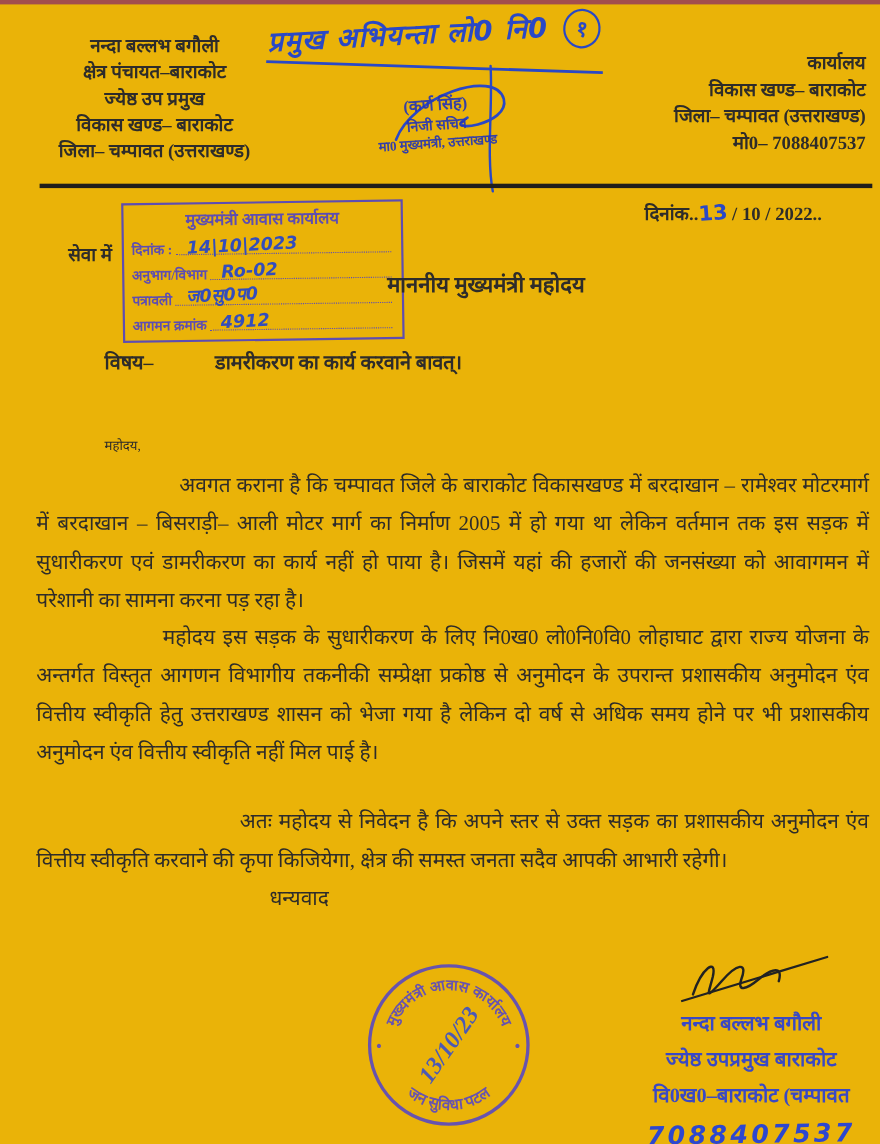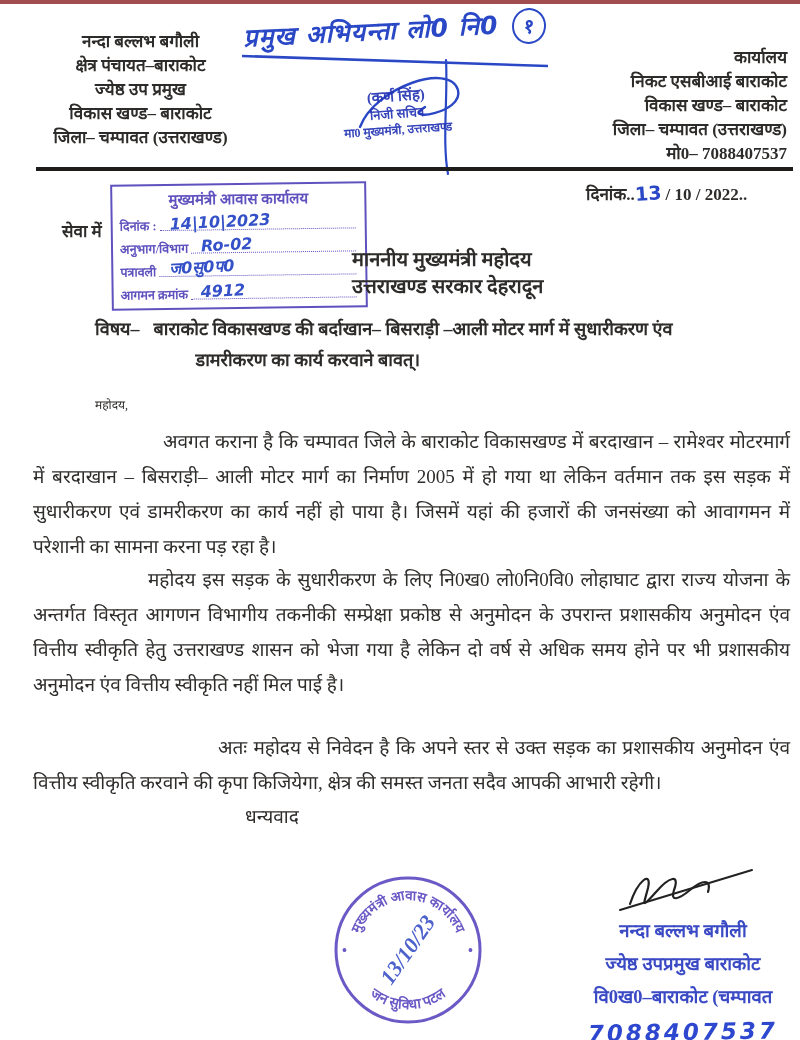--- a/index.html
+++ b/index.html
@@ -1,17 +1,17 @@
 <!DOCTYPE html>
 <html><head>
 <meta charset="utf-8">
 <style>
   html,body{margin:0;padding:0;}
   body{width:800px;height:1040px;background:#e8e8e8;font-family:"Liberation Serif",serif;}
-  .page{position:relative;width:800px;height:1040px;background:#ffffff;overflow:hidden;color:#2e2c2a;}
+  .page{position:relative;width:800px;height:1040px;background:#eab308;overflow:hidden;color:#2e2c2a;}
   .top-edge{position:absolute;top:0;left:0;width:800px;height:4px;background:#a34e4e;}
 
   
   .sender{position:absolute;left:28px;top:30px;width:225px;text-align:center;font-size:17px;font-weight:bold;line-height:24px;}
   .office{position:absolute;left:492px;top:46px;width:295px;text-align:right;font-size:17px;font-weight:bold;line-height:24px;}
 
   
   .hw{color:#2a48c6;font-family:"DejaVu Sans",sans-serif;font-style:italic;}
   .hw-note{position:absolute;left:243px;top:12px;width:300px;font-size:25px;font-weight:bold;transform:rotate(-3deg);letter-spacing:1px;}
   .hw-underline{position:absolute;left:238px;top:46px;}
@@ -84,21 +84,20 @@
     <path d="M116,8 C118,45 112,90 118,122" stroke="#2a48c6" stroke-width="2.2" fill="none" stroke-linecap="round"></path>
   </svg>
   <div class="karn-stamp">
     <div class="l1">(कर्ण सिंह)</div>
     <div class="l2">निजी सचिव</div>
     <div class="l3">मा0 मुख्यमंत्री, उत्तराखण्ड</div>
   </div>
 
   <div class="office">
     <div>कार्यालय</div>
-    <div>निकट एसबीआई बाराकोट</div>
     <div>विकास खण्ड– बाराकोट</div>
     <div>जिला– चम्पावत (उत्तराखण्ड)</div>
     <div>मो0– 7088407537</div>
   </div>
 
   <div class="rule"></div>
 
   <div class="date-line">
     <span>दिनांक</span><span>..</span><span class="hand-day">13</span><span> / 10 / 2022..</span>
   </div>
@@ -128,27 +127,25 @@
     <div class="rb-row">
       <span>आगमन क्रमांक</span>
       <span class="rb-fill">
           <span class="rb-val">4912</span>
         </span>
     </div>
   </div>
 
   <div class="addressee">
     <div>माननीय मुख्यमंत्री महोदय</div>
-    <div>उत्तराखण्ड सरकार देहरादून</div>
   </div>
 
   <div class="subject">
     <span class="subj-label">विषय–</span>
     <span>
-      <div>बाराकोट विकासखण्ड की बर्दाखान– बिसराड़ी –आली मोटर मार्ग में सुधारीकरण एंव</div>
       <div class="subj-l2">डामरीकरण का कार्य करवाने बावत्।</div>
     </span>
   </div>
 
   <div class="greeting">महोदय,</div>
   <p class="para p1">अवगत कराना है कि चम्पावत जिले के बाराकोट विकासखण्ड  में बरदाखान – रामेश्वर मोटरमार्ग में बरदाखान – बिसराड़ी– आली मोटर मार्ग का निर्माण 2005 में हो गया था लेकिन वर्तमान तक इस सड़क में सुधारीकरण एवं डामरीकरण का कार्य नहीं हो पाया है। जिसमें यहां की हजारों की जनसंख्या को आवागमन में परेशानी का सामना करना पड़ रहा है।</p>
   <p class="para p2">महोदय इस सड़क के सुधारीकरण के लिए नि0ख0 लो0नि0वि0 लोहाघाट द्वारा राज्य योजना के अन्तर्गत विस्तृत आगणन विभागीय तकनीकी सम्प्रेक्षा प्रकोष्ठ से अनुमोदन के उपरान्त प्रशासकीय अनुमोदन एंव वित्तीय स्वीकृति हेतु उत्तराखण्ड शासन को भेजा गया है लेकिन दो वर्ष से अधिक समय होने पर भी प्रशासकीय अनुमोदन एंव वित्तीय स्वीकृति नहीं मिल पाई है।</p>
   <p class="para p3">अतः महोदय से निवेदन है कि अपने स्तर से उक्त सड़क का प्रशासकीय अनुमोदन एंव वित्तीय स्वीकृति करवाने की कृपा किजियेगा, क्षेत्र की समस्त जनता सदैव आपकी आभारी रहेगी।</p>
   <div class="thanks">धन्यवाद</div>
 

